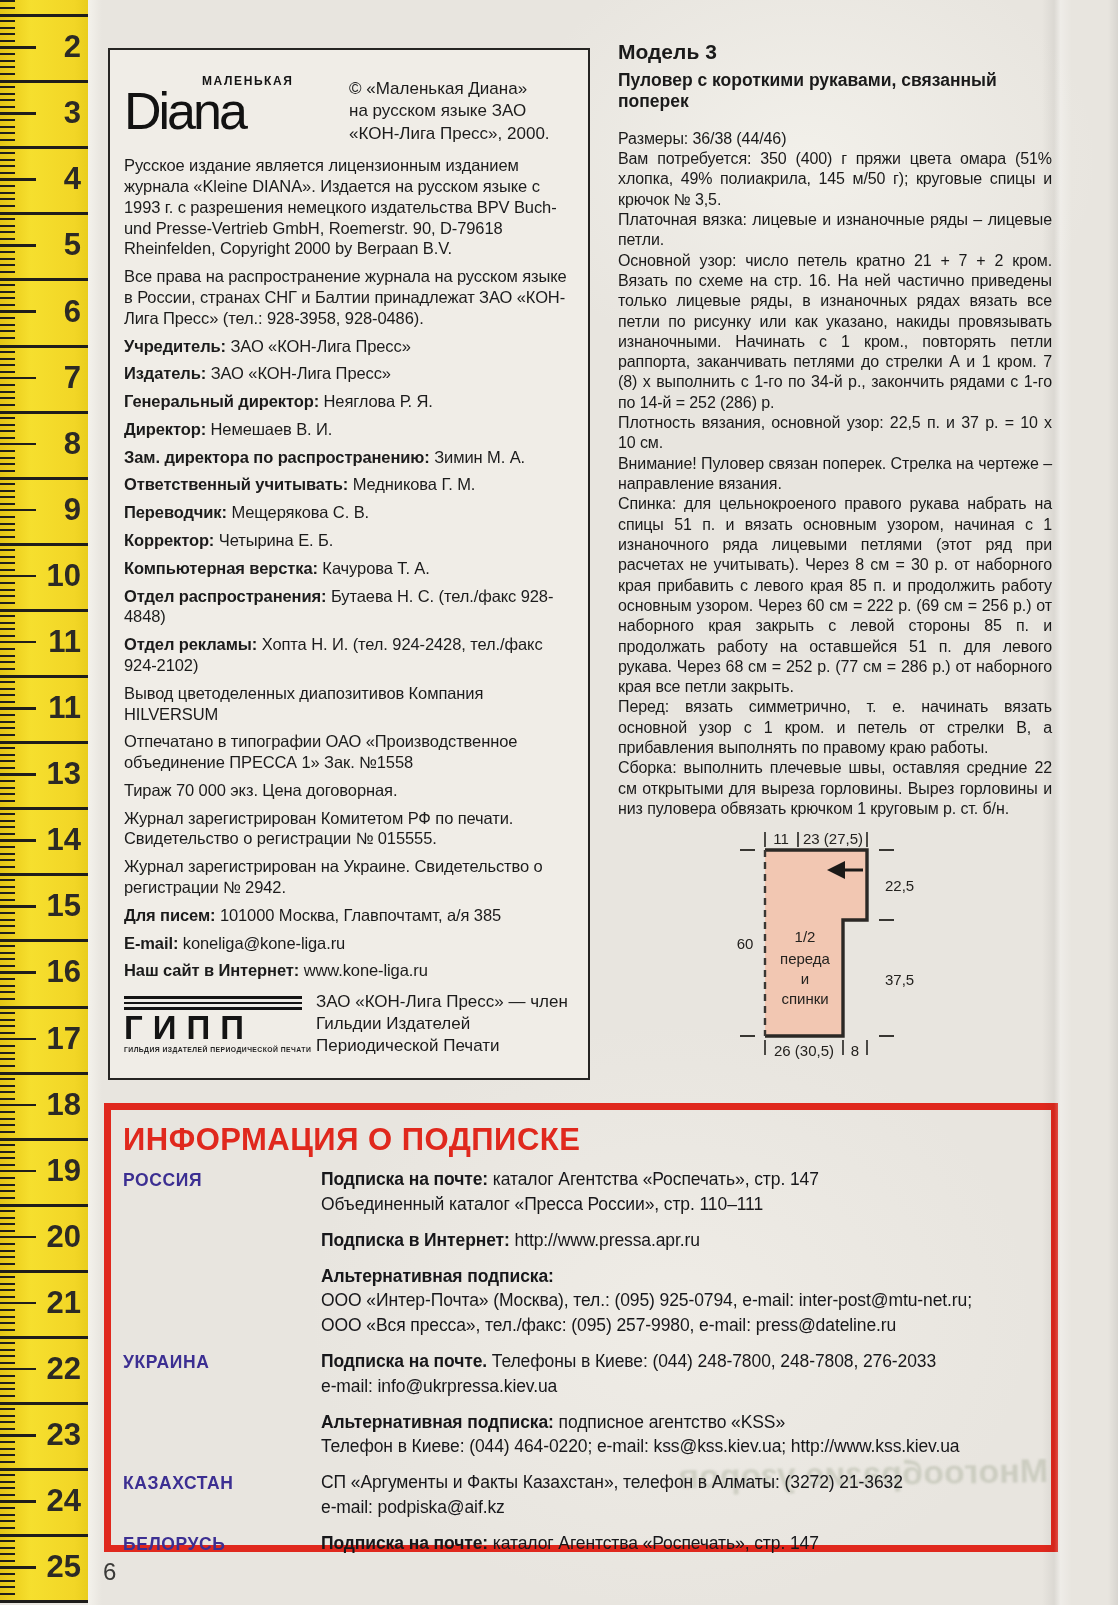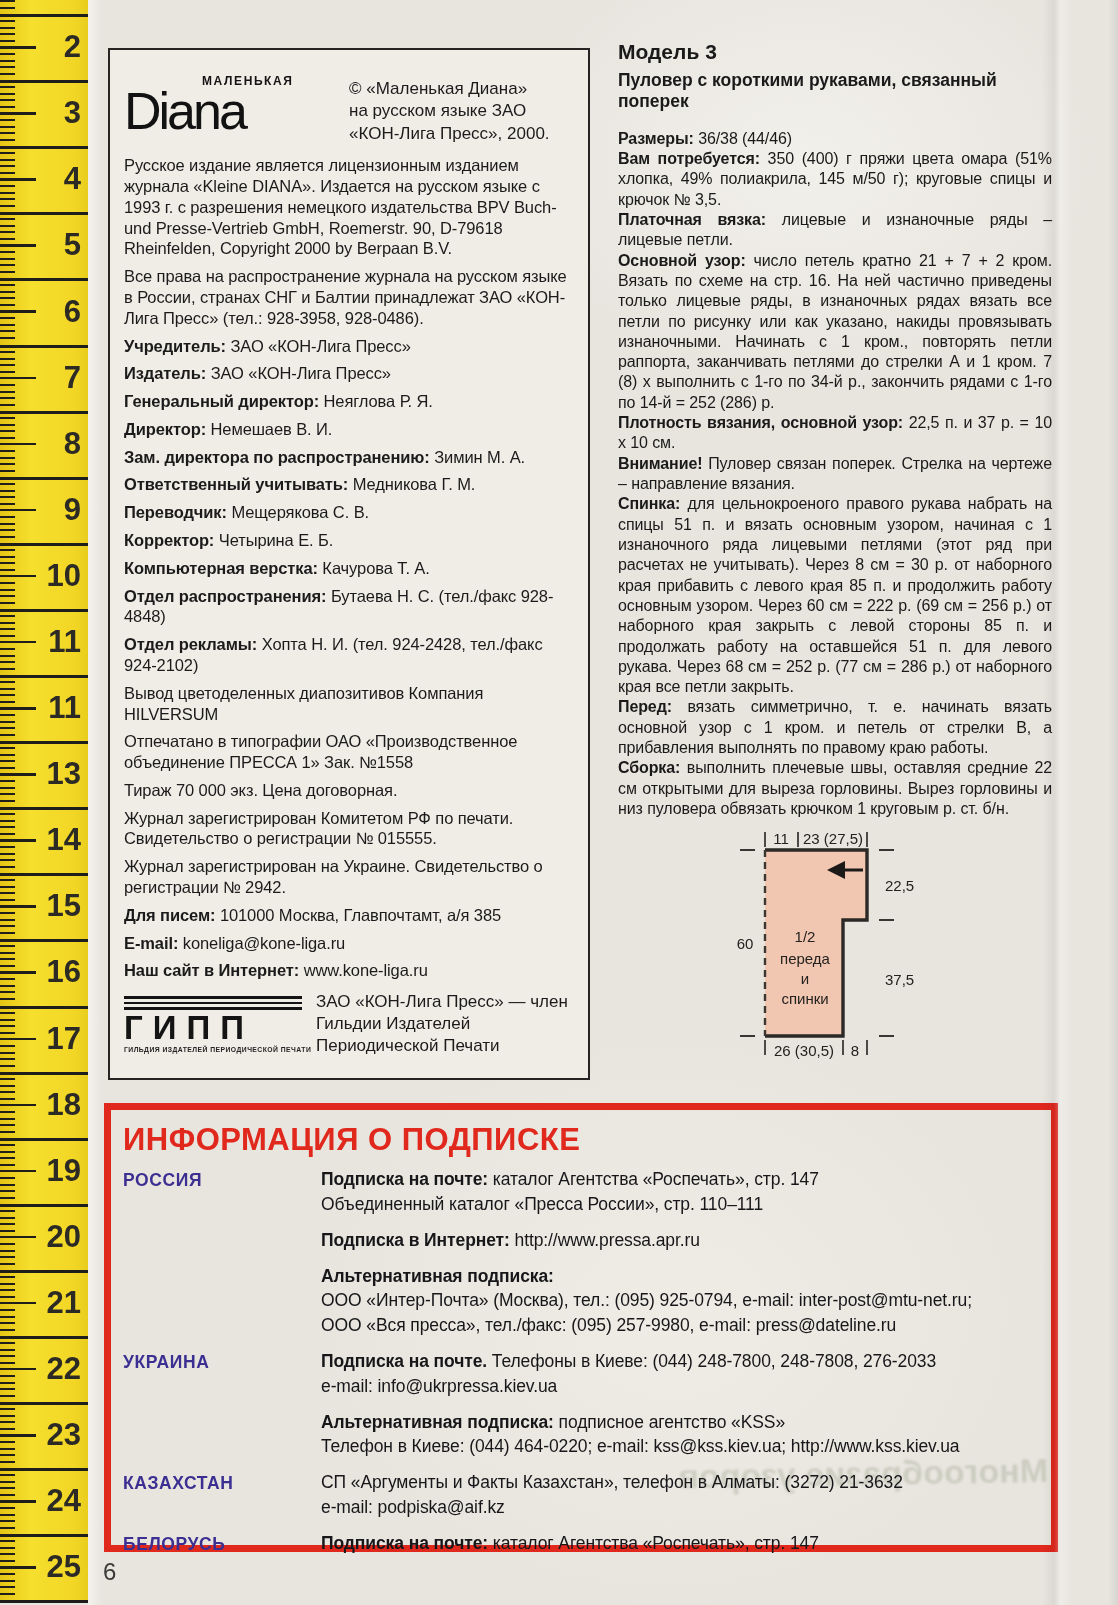--- a/index.html
+++ b/index.html
@@ -37,21 +37,21 @@
   .gipp-logo{width:178px;flex:0 0 178px;}
   .gipp-stripes{height:15px;background:repeating-linear-gradient(to bottom,#141414 0 2.6px,rgba(0,0,0,0) 2.6px 5.6px);}
   .gipp-text{font-weight:900;font-size:33px;line-height:.95;letter-spacing:10px;color:#141414;margin-top:1px;}
   .gipp-caption{font-weight:bold;font-size:6.8px;letter-spacing:.45px;color:#242424;margin-top:3px;white-space:nowrap;}
   .guild-text{font-size:17px;line-height:1.3;padding-left:14px;}
   
   #instructions{position:absolute;left:618px;top:40px;width:434px;z-index:2;color:#1a1a1a;}
   .ins-title{font-weight:bold;font-size:21px;margin:0 0 6px 0;}
   .ins-subtitle{font-weight:bold;font-size:17.5px;line-height:1.22;margin:0 0 16px 0;}
   .ins-para{margin:0;font-size:16px;line-height:1.27;text-align:justify;letter-spacing:-.1px;}
-  .ins-para b{font-weight:bold;}
+  .ins-para b{font-weight:normal;}
   
   #diagram{position:absolute;left:693px;top:792px;width:312px;height:272px;z-index:2;}
   #diagram svg text{font-family:"Liberation Sans","DejaVu Sans",sans-serif;font-size:15px;fill:#24221f;}
   
   #subscription{position:absolute;left:104px;top:1103px;width:954px;height:449px;
     box-sizing:border-box;border:7px solid #e0281d;padding:10px 14px 6px 12px;z-index:2;}
   .sub-title{color:#e0281d;font-weight:900;font-size:31px;letter-spacing:.5px;margin:2px 0 8px 0;}
   .sub-row{display:grid;grid-template-columns:170px 1fr;padding-top:2px;gap:28px;}
   .sub-row.gap{padding-top:13px;}
   .sub-region{color:#3c2f92;font-weight:900;font-size:17.5px;letter-spacing:.6px;padding-top:2px;}

